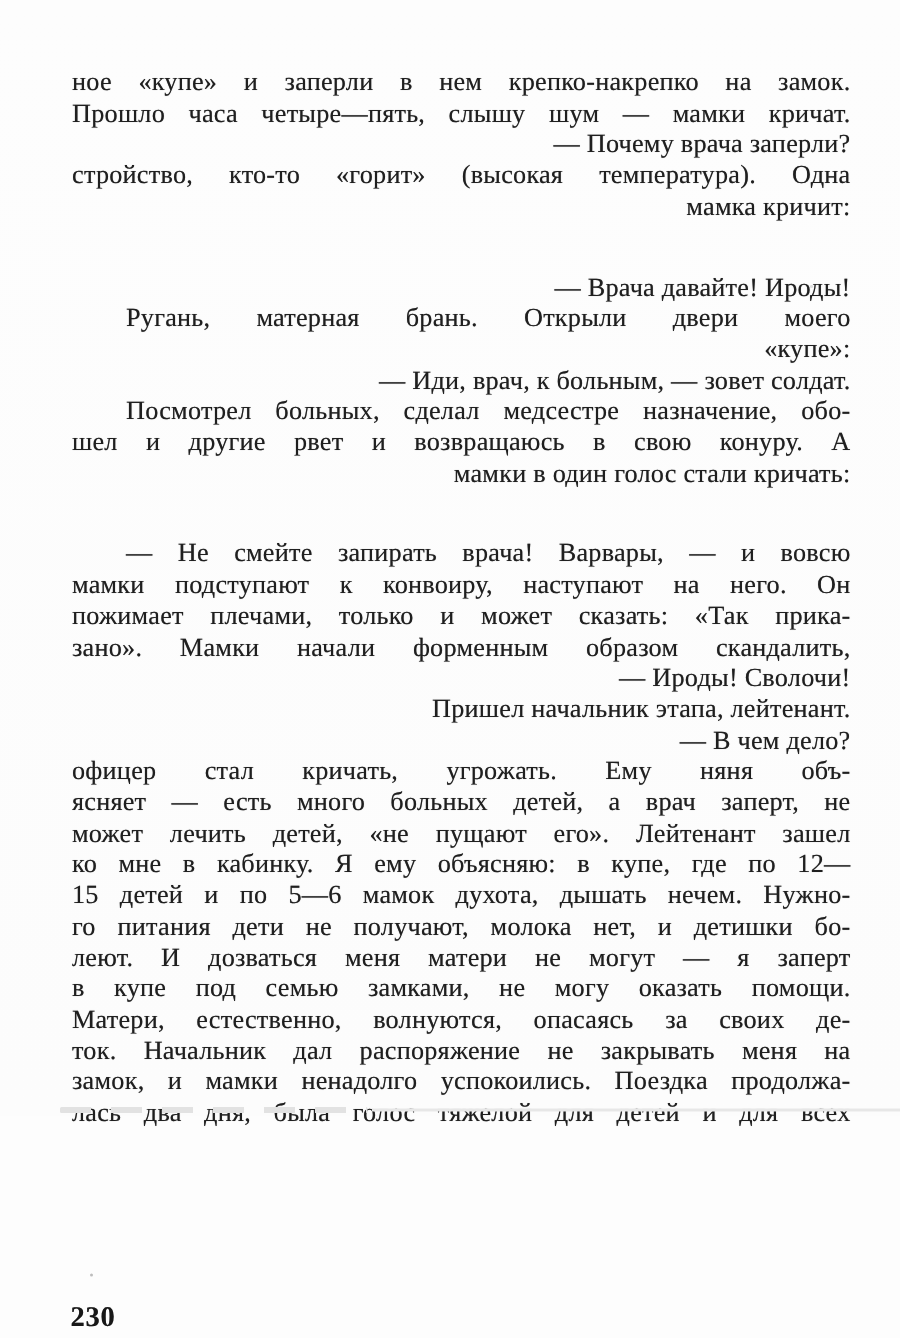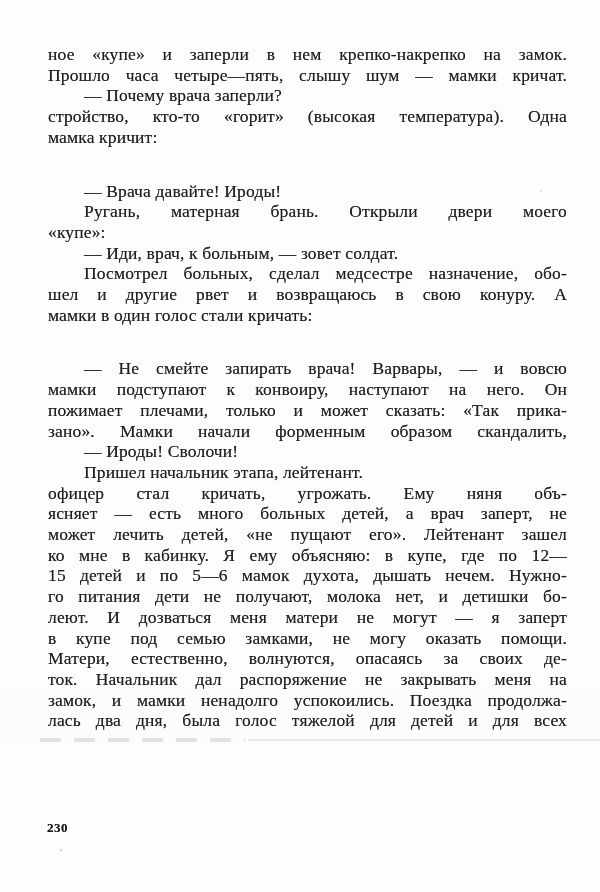--- a/index.html
+++ b/index.html
@@ -29,42 +29,42 @@
     top: 44px;
     width: 519px;
     color: #1f1f1f;
     font-size: 17.5px;
     line-height: 20.7px;
     letter-spacing: 0.15px;
     text-shadow: 0 0 0.45px rgba(20, 20, 20, 0.6);
   }
   .ln {
     white-space: normal;
-    text-align: left;
+    text-align: right;
   }
   .ln.j {
     text-align: justify;
     text-align-last: justify;
   }
   .ln.ind {
     padding-left: 36px;
   }
   .ln.ind.j {
     
     box-sizing: border-box;
   }
   .ln.gap {
     margin-top: 33px;
   }
   .page-number {
     position: absolute;
     left: 47px;
-    top: 820px;
+    top: 868px;
     color: #181818;
-    font-size: 13px;
+    font-size: 19px;
     font-weight: bold;
     letter-spacing: 0.5px;
     text-shadow: 0 0 0.4px rgba(20, 20, 20, 0.55);
   }
   
   .bottom-marks {
     position: absolute;
     left: 0;
     bottom: 0;
     width: 600px;
@@ -117,20 +117,21 @@
     <div class="ln ind">— Иди, врач, к больным, — зовет солдат.</div>
     <div class="ln ind j">Посмотрел больных, сделал медсестре назначение, обо-</div>
     <div class="ln j">шел и другие рвет и возвращаюсь в свою конуру. А</div>
     <div class="ln">мамки в один голос стали кричать:</div>
     <div class="ln ind j gap">— Не смейте запирать врача! Варвары, — и вовсю</div>
     <div class="ln j">мамки подступают к конвоиру, наступают на него. Он</div>
     <div class="ln j">пожимает плечами, только и может сказать: «Так прика-</div>
     <div class="ln j">зано». Мамки начали форменным образом скандалить,</div>
     <div class="ln ind">— Ироды! Сволочи!</div>
     <div class="ln ind">Пришел начальник этапа, лейтенант.</div>
+    <div class="ln ind">— В чем дело?</div>
     <div class="ln j">офицер стал кричать, угрожать. Ему няня объ-</div>
     <div class="ln j">ясняет — есть много больных детей, а врач заперт, не</div>
     <div class="ln j">может лечить детей, «не пущают его». Лейтенант зашел</div>
     <div class="ln j">ко мне в кабинку. Я ему объясняю: в купе, где по 12—</div>
     <div class="ln j">15 детей и по 5—6 мамок духота, дышать нечем. Нужно-</div>
     <div class="ln j">го питания дети не получают, молока нет, и детишки бо-</div>
     <div class="ln j">леют. И дозваться меня матери не могут — я заперт</div>
     <div class="ln j">в купе под семью замками, не могу оказать помощи.</div>
     <div class="ln j">Матери, естественно, волнуются, опасаясь за своих де-</div>
     <div class="ln j">ток. Начальник дал распоряжение не закрывать меня на</div>

